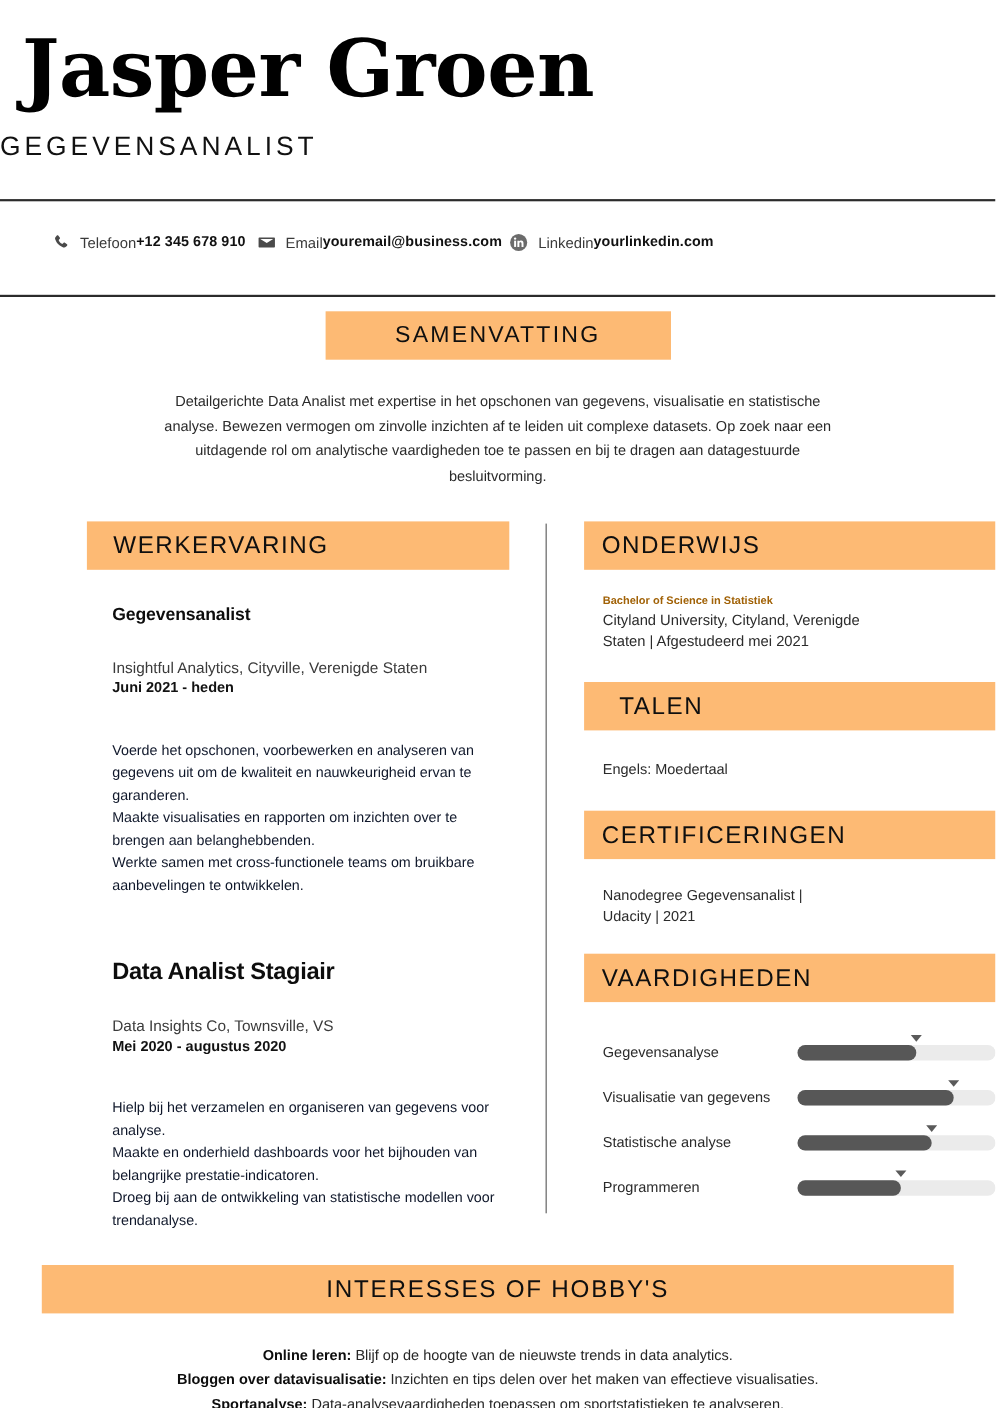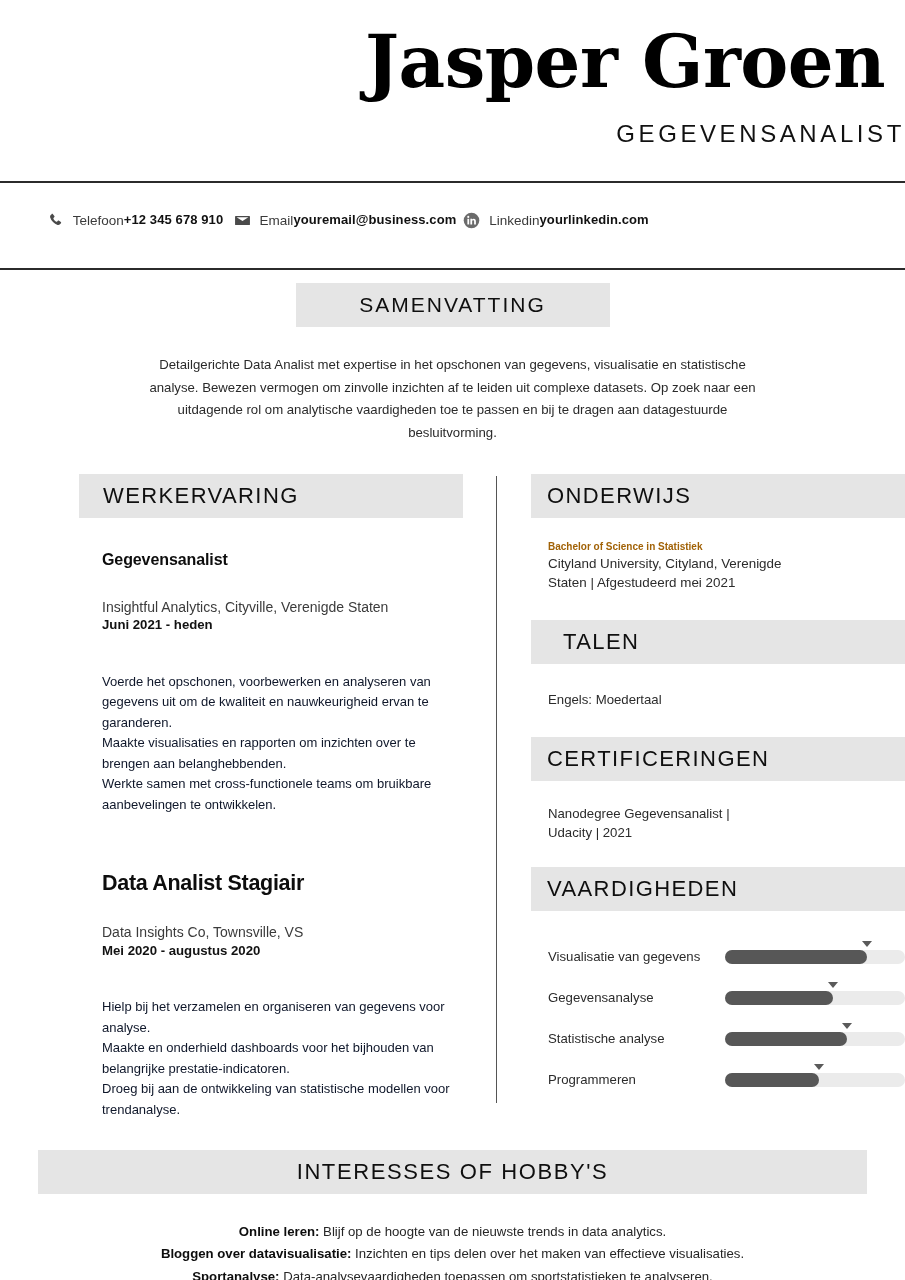--- a/index.html
+++ b/index.html
@@ -12,21 +12,21 @@
     height: 1280px;
     font-family: "Liberation Sans", sans-serif;
     color: #1a1a1a;
     overflow: hidden;
     position: relative;
   }
 
   
   .header {
     padding-top: 26px;
-    text-align: right;
+    text-align: left;
   }
   .full-name {
     font-family: "DejaVu Serif", serif;
     font-size: 72px;
     font-weight: 700;
     letter-spacing: -0.5px;
     line-height: 1.0;
     color: #000000;
     margin: 0;
     padding: 0 20px;
@@ -86,21 +86,21 @@
   .ci {
     width: 17px;
     height: 17px;
     flex: 0 0 17px;
     display: block;
   }
   .ci svg { display: block; }
 
   
   .sec-head {
-    background: #e5e5e5;
+    background: #fdba74;
     box-sizing: border-box;
     display: flex;
     align-items: center;
   }
   .sec-head-title {
     font-size: 22px;
     letter-spacing: 1.4px;
     font-weight: 400;
     color: #0f0f0f;
   }
@@ -376,31 +376,31 @@
     <div class="simple-block" style="margin-top:23px;">
       <div class="simple-text">Nanodegree Gegevensanalist |
 Udacity | 2021</div>
     </div>
 
     <div class="sec-head right-head" style="margin-top:25px;">
       <span class="sec-head-title">VAARDIGHEDEN</span>
     </div>
     <div class="skills-list" id="skills-list">
         <div class="skill-row">
+          <div class="skill-name">Gegevensanalyse</div>
+          <div class="skill-bar">
+            <div class="skill-fill" style="width: 60%;"></div>
+            <div class="skill-marker" style="left: 60%;"></div>
+          </div>
+        </div>
+        <div class="skill-row">
           <div class="skill-name">Visualisatie van gegevens</div>
           <div class="skill-bar">
             <div class="skill-fill" style="width: 79%;"></div>
             <div class="skill-marker" style="left: 79%;"></div>
-          </div>
-        </div>
-        <div class="skill-row">
-          <div class="skill-name">Gegevensanalyse</div>
-          <div class="skill-bar">
-            <div class="skill-fill" style="width: 60%;"></div>
-            <div class="skill-marker" style="left: 60%;"></div>
           </div>
         </div>
         <div class="skill-row">
           <div class="skill-name">Statistische analyse</div>
           <div class="skill-bar">
             <div class="skill-fill" style="width: 68%;"></div>
             <div class="skill-marker" style="left: 68%;"></div>
           </div>
         </div>
         <div class="skill-row">

